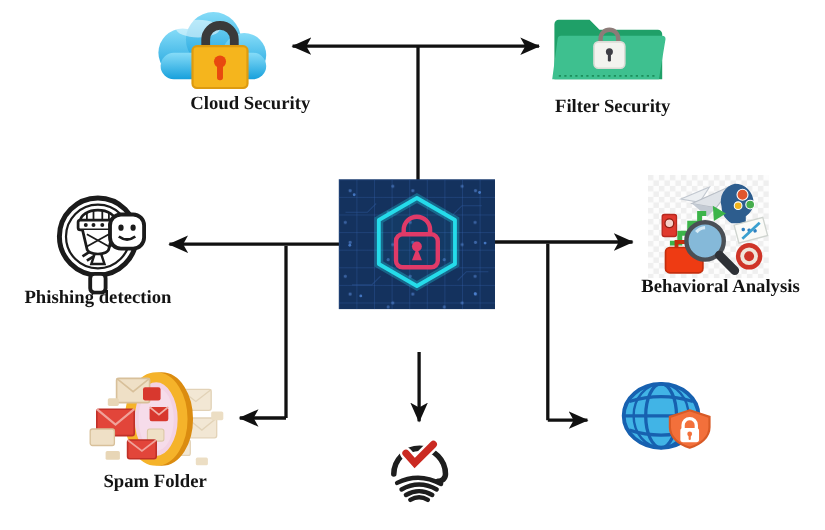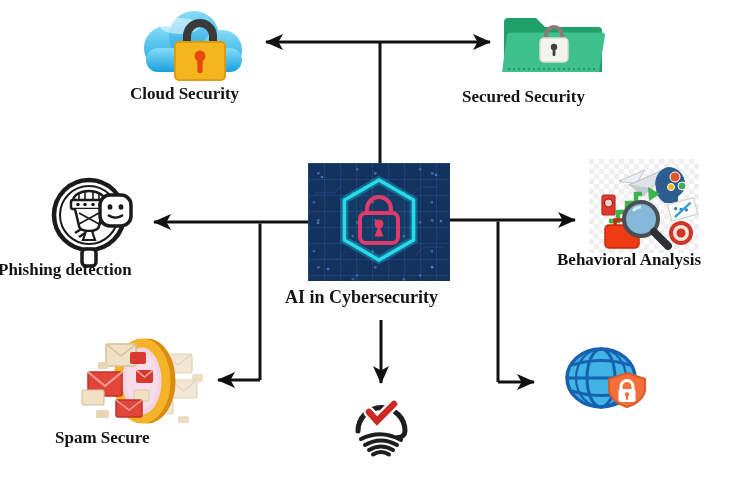--- a/index.html
+++ b/index.html
@@ -2,21 +2,21 @@
 <html><head>
 <meta charset="utf-8">
 <style>
   html,body{margin:0;padding:0;background:#fff;}
   #canvas{
     position:relative;width:750px;height:482px;background:#ffffff;
     font-family:"Liberation Serif","DejaVu Serif",serif;overflow:hidden;
   }
   .lbl{
     position:absolute;font-weight:700;font-size:17px;color:#141414;
-    white-space:nowrap;line-height:1.1;
+    text-align:center;white-space:nowrap;line-height:1.1;
   }
   .lbl.center-title{font-size:18px;}
   .icon{position:absolute;}
   .icon svg{display:block;}
   #connectors{position:absolute;left:0;top:0;pointer-events:none;}
   .center-box{
     position:absolute;left:308px;top:163px;width:142px;height:118px;
     background-color:#14325e;
     background-image:
       radial-gradient(circle at 18% 22%, rgba(110,165,255,.45) 1px, transparent 1.8px),
@@ -72,21 +72,20 @@
       <polygon points="71,17 105.6,37 105.6,77 71,97 36.4,77 36.4,37" fill="rgba(37,220,234,0.05)" stroke="rgba(37,220,234,0.30)" stroke-width="8"></polygon>
       <polygon points="71,17 105.6,37 105.6,77 71,97 36.4,77 36.4,37" fill="none" stroke="#25dcea" stroke-width="3.5" stroke-linejoin="round"></polygon>
       <g stroke="#e03a68" stroke-width="4" fill="none">
         <path d="M59,51 v-5 a12,12 0 0 1 24,0 v5"></path>
         <rect x="52" y="50" width="38" height="30" rx="6"></rect>
       </g>
       <circle cx="71" cy="61" r="4.5" fill="#e03a68"></circle>
       <path d="M71,62 l-4.5,11.5 h9 z" fill="#e03a68"></path>
     </svg>
   </div>
-  <div class="lbl center-title" style="left:285px;top:288px;width:190px;">AI in Cybersecurity</div>
 
   <div class="icon" style="left:128px;top:4px;">
     <svg width="124" height="82" viewBox="0 0 124 82">
       <defs>
         <linearGradient id="cg" x1="0" y1="0" x2="0" y2="1">
           <stop offset="0" stop-color="#86dcf8"></stop>
             <stop offset="1" stop-color="#17a0dc"></stop>
         </linearGradient>
       </defs>
       <g fill="url(#cg)">
@@ -108,21 +107,21 @@
     <svg width="112" height="72" viewBox="0 0 112 72">
       <path d="M6,64 V14 a4,4 0 0 1 4,-4 h28 l9,9 h53 a4,4 0 0 1 4,4 v41 z" fill="#1fa068"></path>
       <path d="M4,64 L9,27 a3,3 0 0 1 3,-2.6 h92 a3,3 0 0 1 3,3.2 L101,64 z" fill="#3ec08f"></path>
       <line x1="10" y1="61" x2="98" y2="61" stroke="#1d8f5c" stroke-width="1.5" stroke-dasharray="2,3"></line>
       <path d="M48,32 v-5 a8,8 0 0 1 16,0 v5" stroke="#8d7b78" stroke-width="4" fill="none"></path>
       <rect x="42" y="30" width="28" height="24" rx="4" fill="#f3f3ef" stroke="#dcdcd6" stroke-width="1.5"></rect>
       <circle cx="56" cy="39" r="3.2" fill="#3f3f46"></circle>
       <rect x="54.6" y="40" width="2.8" height="8" rx="1.2" fill="#3f3f46"></rect>
     </svg>
   </div>
-  <div class="lbl" style="left:462px;top:88px;width:190px;">Secured Security</div>
+  <div class="lbl" style="left:462px;top:88px;width:190px;">Filter Security</div>
 
   <div class="icon" style="left:48px;top:174px;">
     <svg width="86" height="94" viewBox="0 0 86 94">
       <circle cx="41" cy="41" r="35" fill="#ffffff" stroke="#1b1b1b" stroke-width="4.5"></circle>
       <circle cx="41" cy="41" r="29" fill="none" stroke="#1b1b1b" stroke-width="2"></circle>
       <rect x="34" y="75" width="14" height="17" rx="4" fill="#ffffff" stroke="#1b1b1b" stroke-width="3.5"></rect>
       <g stroke="#1b1b1b" fill="#ffffff">
         <line x1="27" y1="59" x2="49" y2="45" stroke-width="2.5"></line>
         <line x1="31" y1="63" x2="53" y2="49" stroke-width="2.5"></line>
         <path d="M25,27 a16,10 0 0 1 32,0" stroke-width="2.5"></path>
@@ -212,21 +211,21 @@
       <rect x="52" y="20" width="16" height="12" rx="2" fill="#d8382e"></rect>
       <rect x="10" y="40" width="34" height="24" rx="2" fill="#e2453a" stroke="#c03028" stroke-width="1.5"></rect>
       <polyline points="10,40 27,54 44,40" fill="none" stroke="#f0a29a" stroke-width="2"></polyline>
       <rect x="4" y="58" width="22" height="15" rx="2" fill="#efe0c6" stroke="#d8c09a" stroke-width="1.2"></rect>
       <rect x="38" y="68" width="26" height="17" rx="2" fill="#e2453a" stroke="#c03028" stroke-width="1.5"></rect>
       <polyline points="38,68 51,78 64,68" fill="none" stroke="#f0a29a" stroke-width="1.5"></polyline>
       <rect x="18" y="78" width="13" height="8" rx="1.5" fill="#e8d6b6"></rect>
       <rect x="20" y="30" width="10" height="7" rx="1.5" fill="#e8d6b6"></rect>
     </svg>
   </div>
-  <div class="lbl" style="left:55px;top:429px;width:172px;">Spam Secure</div>
+  <div class="lbl" style="left:55px;top:429px;width:172px;">Spam Folder</div>
 
   <div class="icon" style="left:345px;top:387px;">
     <svg width="72" height="72" viewBox="0 0 72 72">
       <g stroke="#1e1e1e" fill="none" stroke-linecap="round">
         <path d="M13,44 A23.5,23.5 0 1 1 60,44 a6.5,6.5 0 0 1 -7,6.5" stroke-width="5"></path>
         <path d="M16,52 q20,-10 40,1" stroke-width="4"></path>
         <path d="M20,58 q16,-9 32,0" stroke-width="4"></path>
         <path d="M24,63 q12,-7 24,0" stroke-width="4"></path>
         <path d="M28,67.5 q8,-5 16,0" stroke-width="4"></path>
       </g>

